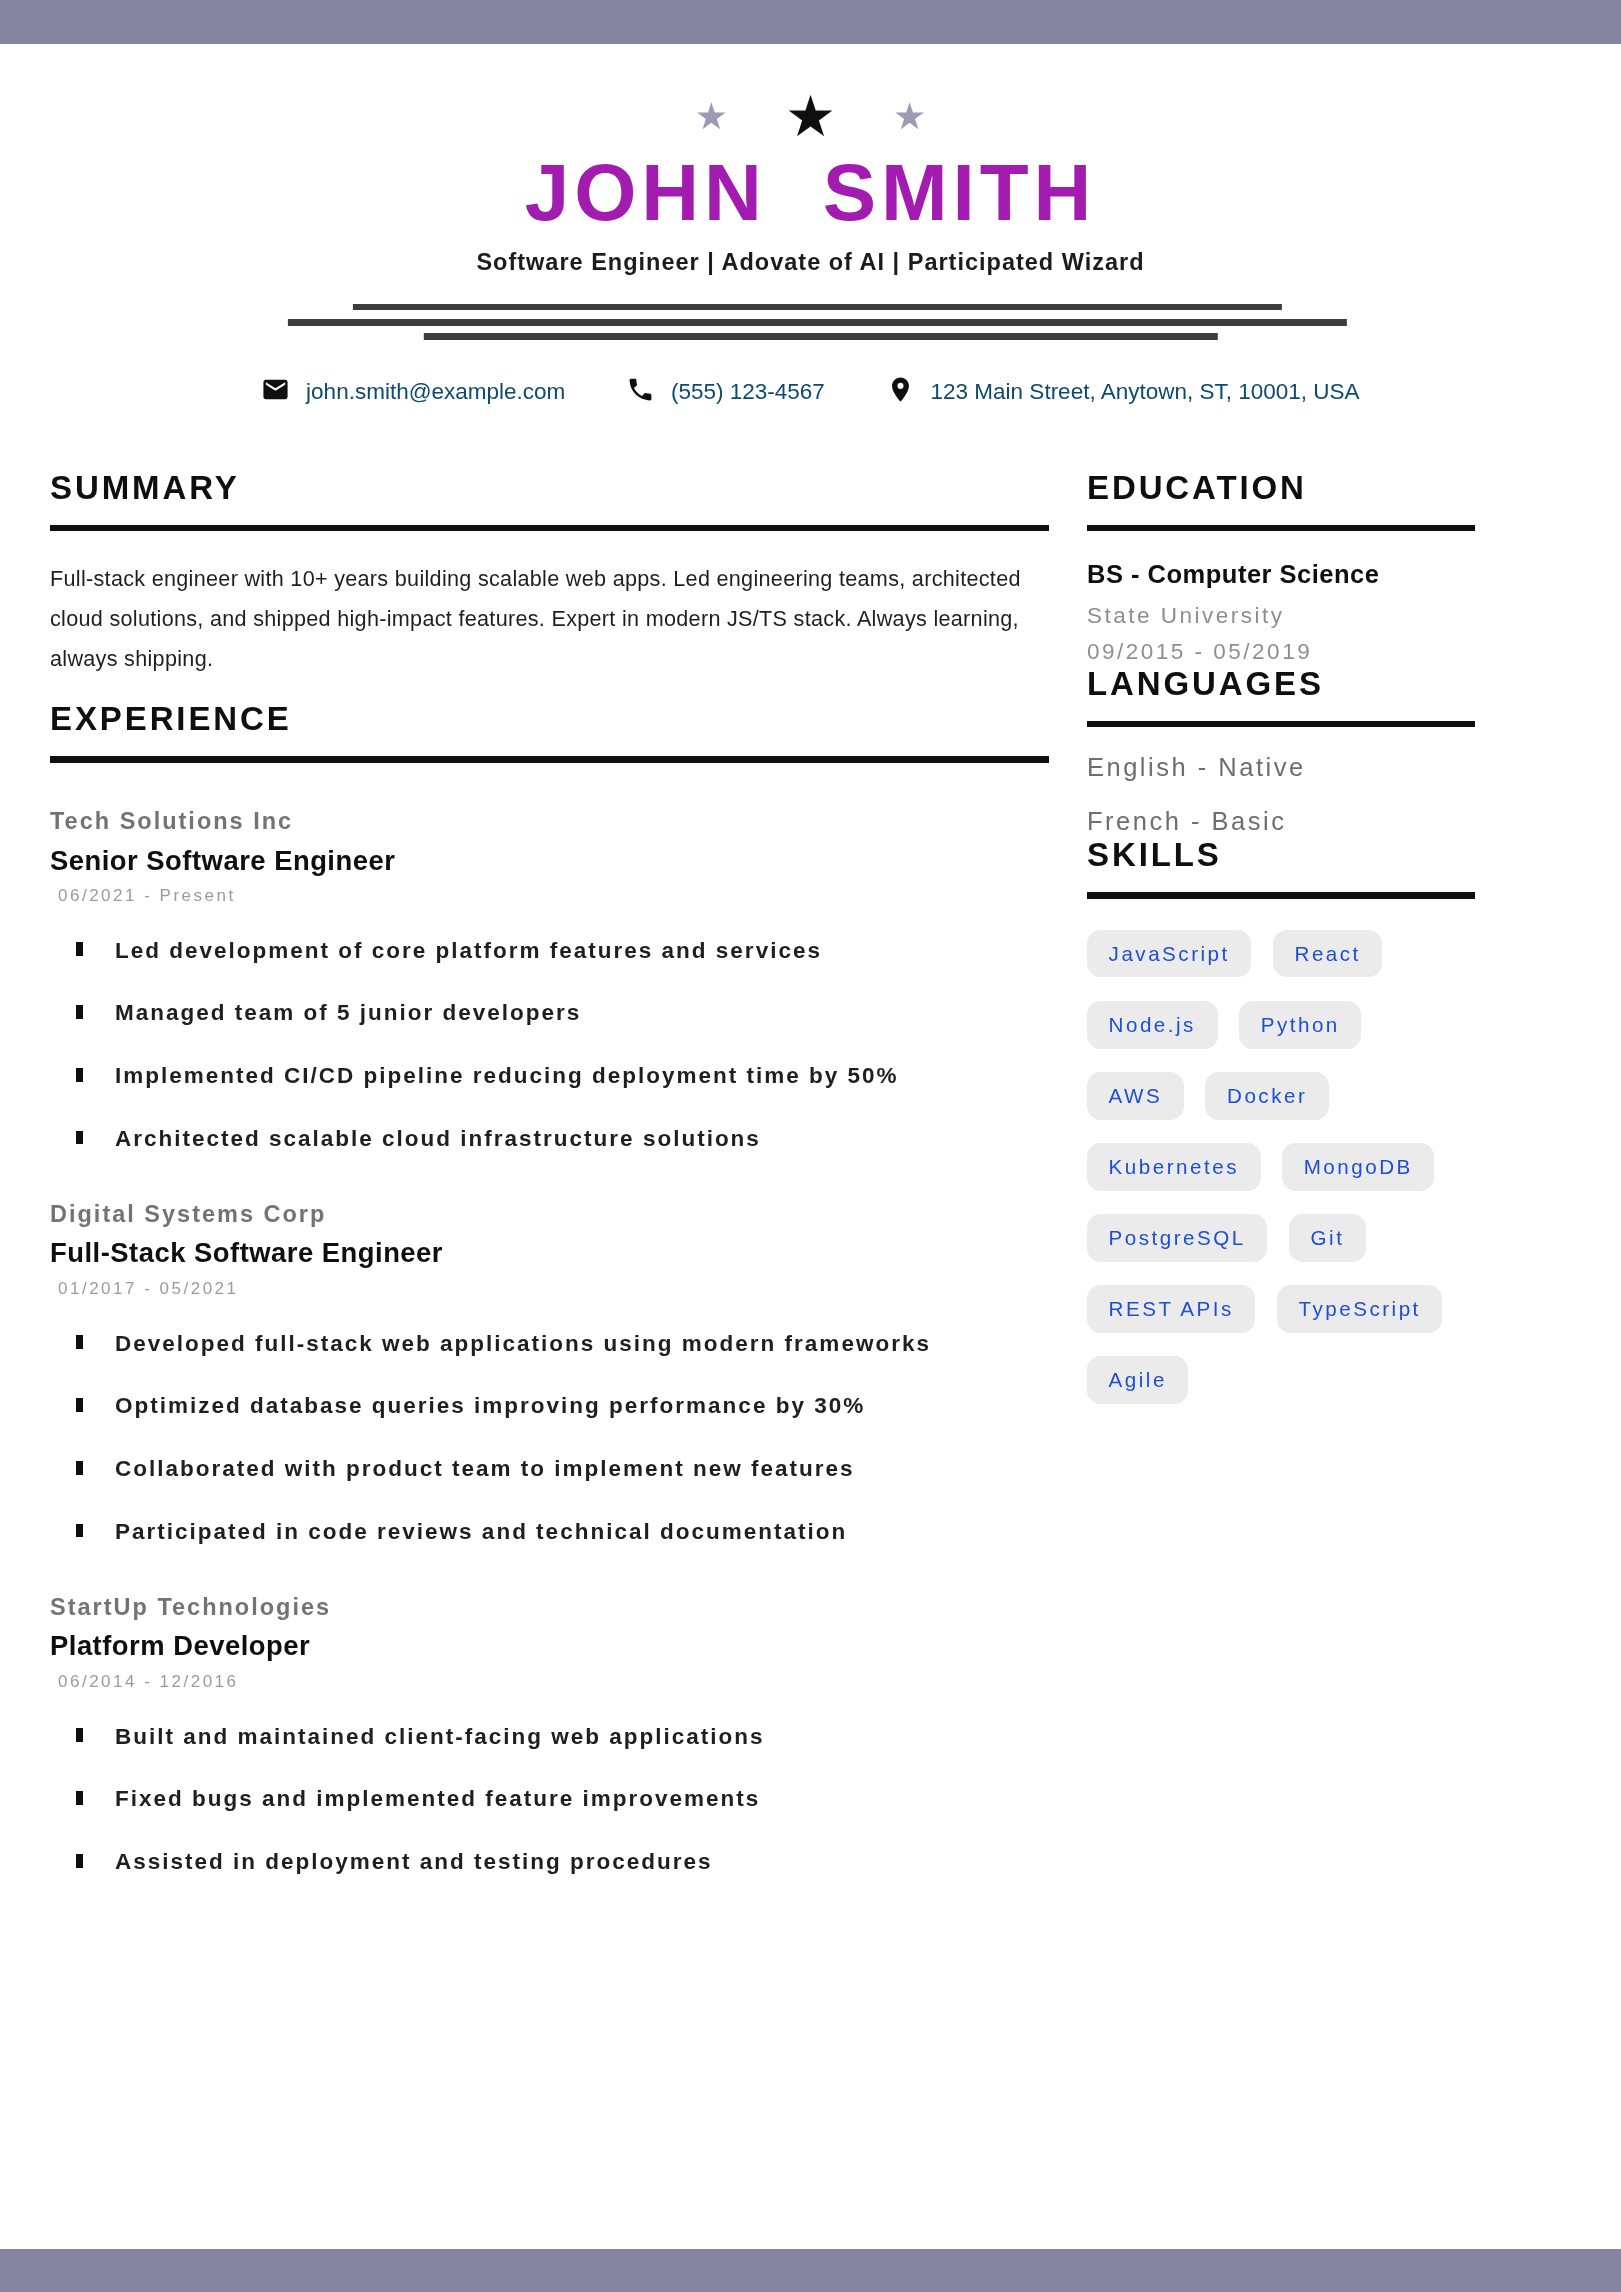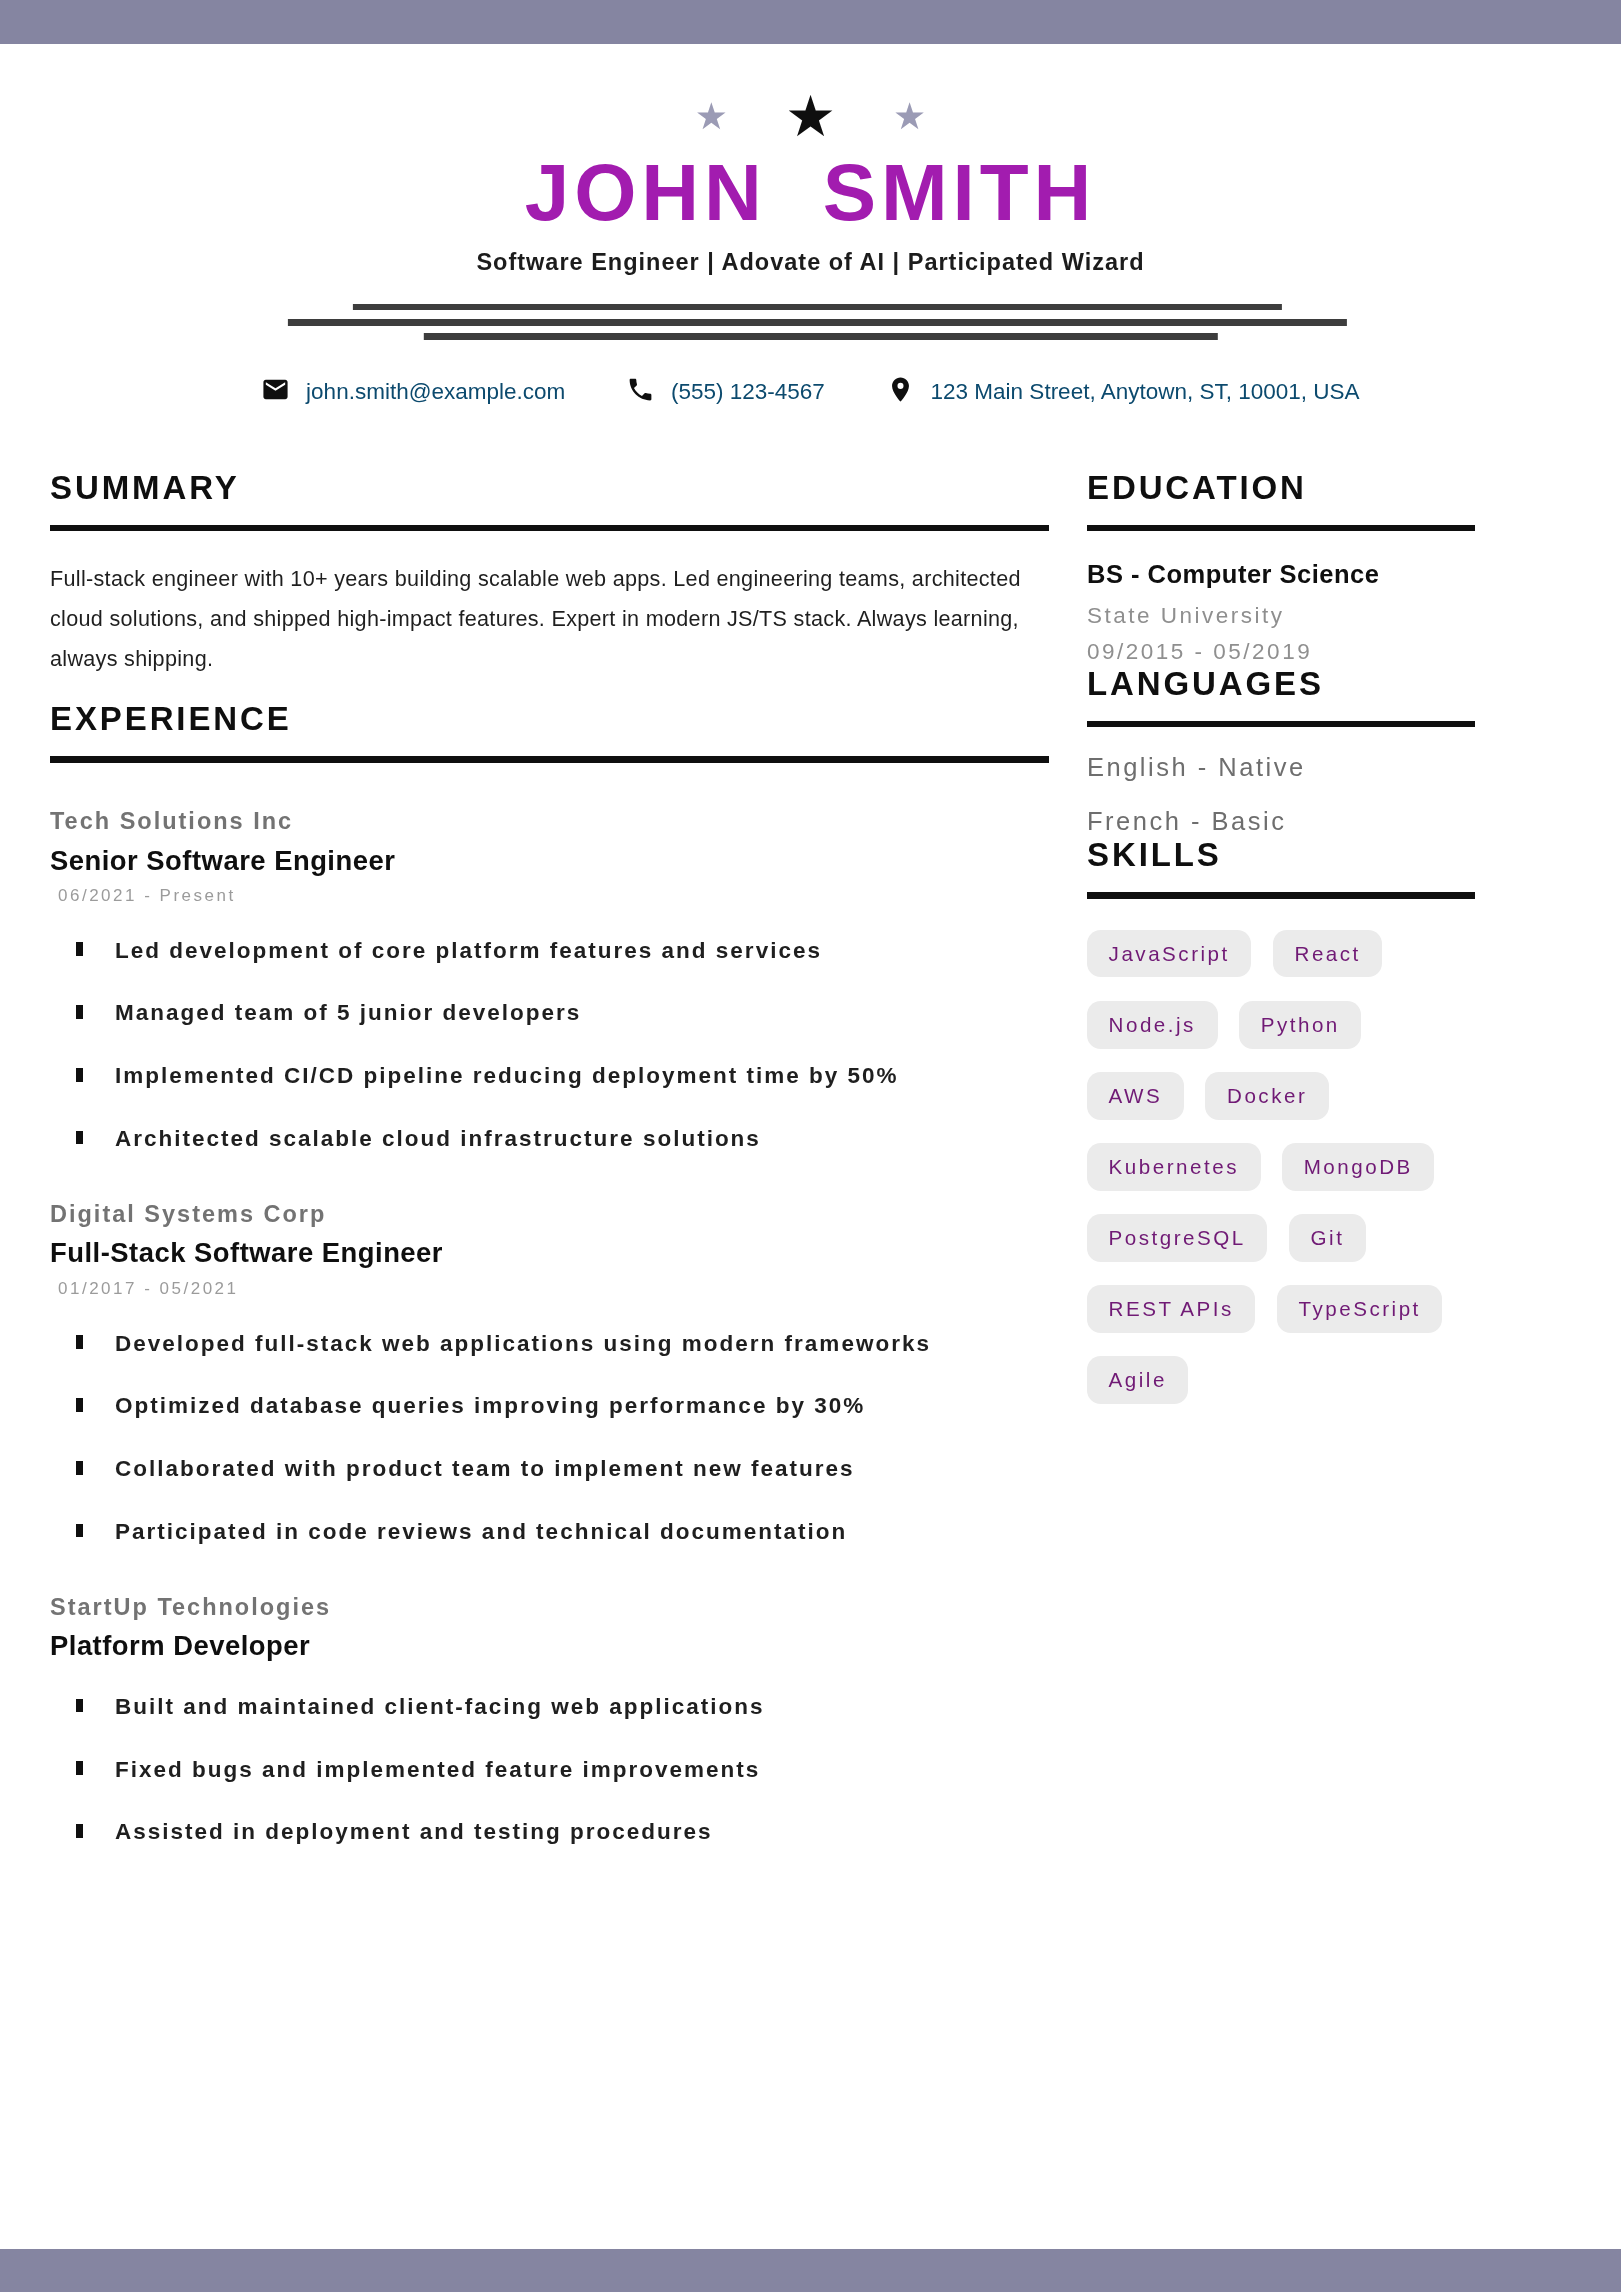--- a/index.html
+++ b/index.html
@@ -111,21 +111,21 @@
   
   .edu-degree { margin-top: 29px; font-size: 25.5px; font-weight: 700; letter-spacing: 0.5px; color: #0f0f0f; }
   .edu-school { margin-top: 13.7px; font-size: 22.5px; letter-spacing: 2.5px; color: #8f8f8f; }
   .edu-dates  { margin-top: 9.8px; font-size: 22.5px; letter-spacing: 2.5px; color: #8f8f8f; }
   .languages-heading { margin-top: 110px; }
   .lang-item { margin-top: 25.5px; font-size: 25.5px; letter-spacing: 2.5px; color: #6e6e6e; }
   .skills-heading { margin-top: 94px; }
   .chips { margin-top: 31px; display: flex; flex-wrap: wrap; gap: 23.5px 21.6px; }
   .chip {
     background: #ebebeb;
-    color: #701a75;
+    color: #1d4ed8;
     border-radius: 13.7px;
     padding: 11.8px 21.6px;
     font-size: 20.6px;
     letter-spacing: 2.5px;
     white-space: nowrap;
   }
 </style>
 </head>
 <body>
 
@@ -207,20 +207,21 @@
               <li>Collaborated with product team to implement new features</li>
 
               <li>Participated in code reviews and technical documentation</li>
 
           </ul>
         </div>
 
         <div class="job">
           <div class="company">StartUp Technologies</div>
           <div class="job-title">Platform Developer</div>
+          <div class="job-dates">06/2014 - 12/2016</div>
           <ul class="bullets">
 
               <li>Built and maintained client-facing web applications</li>
 
               <li>Fixed bugs and implemented feature improvements</li>
 
               <li>Assisted in deployment and testing procedures</li>
 
           </ul>
         </div>

